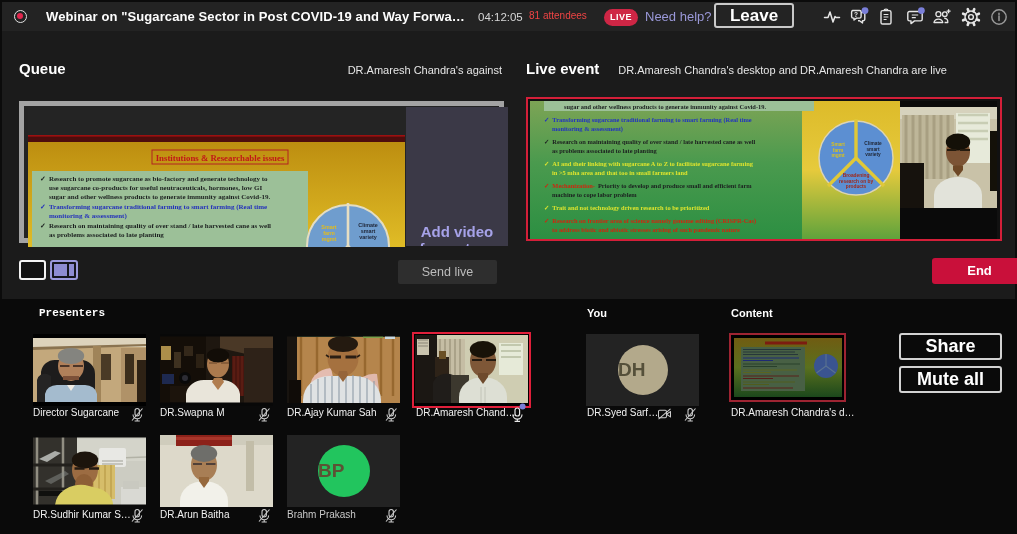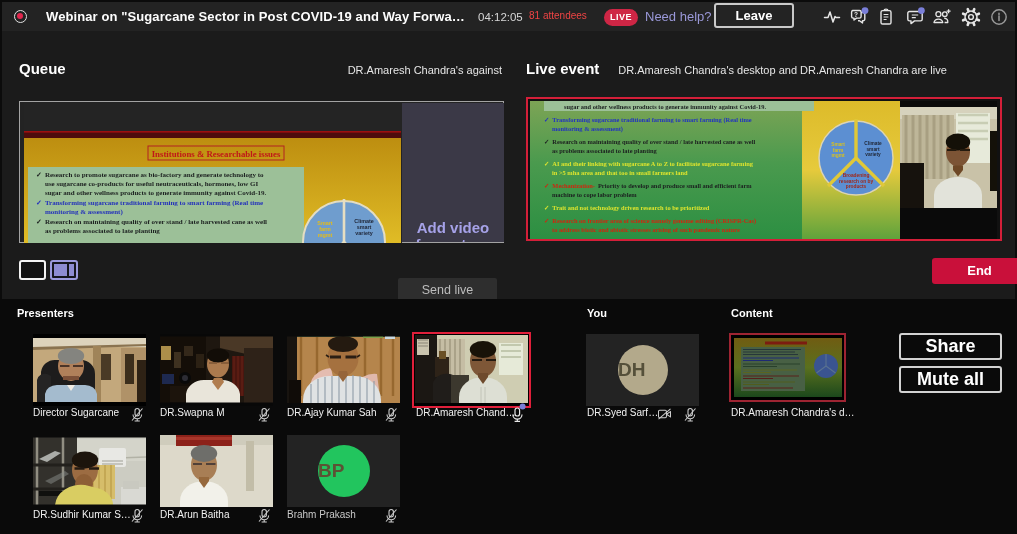--- a/index.html
+++ b/index.html
@@ -15,41 +15,41 @@
   #recdot i { position:absolute; left:1.7px; top:1.7px; width:6px; height:6px;
     border-radius:50%; background:#e2264d; display:block;}
   #title { left:44px; top:7px; font-size:13px; font-weight:700; color:#fdfdfd; letter-spacing:0.1px;}
   #clock { left:476px; top:9px; font-size:11.5px; color:#d6d6d6; }
   #attend { left:527px; top:8px; font-size:10px; color:#ef4444; font-weight:400;}
   #livepill { left:602px; top:7px; width:34px; height:17px; background:#ce2645;
     border-radius:9px; color:#fff; font-size:9px; font-weight:700; text-align:center;
     line-height:17px; letter-spacing:0.5px;}
   #needhelp { left:643px; top:7px; font-size:13px; color:#9a98d8; }
   #leavebtn { left:712px; top:1px; width:80px; height:25px; border:2px solid #c9c9c9;
-    border-radius:3px; color:#fff; font-size:13px; font-weight:700; text-align:center;
+    border-radius:3px; color:#fff; font-size:17px; font-weight:700; text-align:center;
     line-height:21px; background:transparent;}
   .tbicon { top:5px; width:20px; height:20px; }
 
   
   #middle { left:2px; top:31px; width:1013px; height:268px; background:#1b1b1b; }
   .panelhead { top:29px; font-size:15px; font-weight:700; color:#fff; }
   .panelsub  { top:33px; font-size:11px; color:#e6e6e6; }
 
   #queuebox { left:17px; top:70px; width:485px; height:142px; background:#232323;
-    border:1px solid #a3a3a3; }
+    border:5px solid #a3a3a3; }
   #qslide { left:4px; top:1px; width:378px; height:140px; overflow:hidden; background:#242424;}
   #addvideo { left:382px; top:1px; width:102px; height:139px; background:#3b3947;
     color:#a6a2e8; font-size:15px; font-weight:700; text-align:center; overflow:hidden;}
   .tgl1 { left:17px; top:229px; width:27px; height:20px; border:2px solid #f2f2f2;
     border-radius:3px; background:#111; }
   .tgl2 { left:48px; top:229px; width:28px; height:20px; border:2px solid #9b99dd;
     border-radius:3px; background:#15151d; }
   .tgl2 b { position:absolute; left:2px; top:2px; width:13px; height:12px; background:#8d8bd2; display:block;}
   .tgl2 i { position:absolute; left:17px; top:2px; width:5px; height:12px; background:#8d8bd2; display:block;}
-  #sendlive { left:396px; top:247px; width:99px; height:24px; background:#2e2e2e;
+  #sendlive { left:396px; top:229px; width:99px; height:24px; background:#2e2e2e;
     color:#bcbcbc; font-size:12.5px; text-align:center; line-height:24px; border-radius:2px;}
 
   #livebox { left:524px; top:66px; width:476px; height:144px; background:#111;
     border:2px solid #d41f39; }
   #lslide { left:2px; top:2px; width:370px; height:138px; overflow:hidden; }
   #lcam { left:372px; top:2px; width:97px; height:138px; background:#0a0a0a; overflow:hidden;}
   #endbtn { left:930px; top:227px; width:95px; height:26px; background:#c9103a;
     color:#fff; font-size:13px; font-weight:700; text-align:center; line-height:25px;
     border-radius:3px;}
 
@@ -251,21 +251,21 @@
             <path d="M47 43 h9.5 m3.5 0 h10" stroke="#241a0e" stroke-width="1.8" fill="none"></path>
             <path d="M53 63 l5 6.5 5 -6.5 v-4.5 h-10 z" fill="#6e4826"></path>
           </g>
         </svg>
       </div>
     </div>
     <div class="abs" id="endbtn">End</div>
   </div>
 
   <div class="abs" id="bottom">
-    <div class="abs seclabel" style="left:17px;">Presenters</div>
+    <div class="abs seclabel" style="left:39px;font-family:Liberation Mono, monospace;">Presenters</div>
     <div class="abs seclabel" style="left:587px;">You</div>
     <div class="abs seclabel" style="left:731px;">Content</div>
 
     <div class="abs tile" style="left:33px;" id="p1">
       <svg width="113" height="72" viewBox="0 0 113 72">
         <rect width="113" height="72" fill="#000"></rect>
         <g transform="translate(0,4)">
           <rect x="0" y="0" width="113" height="64" fill="#c3a87c"></rect>
           <rect x="0" y="0" width="113" height="9" fill="#ddd3bc"></rect>
           <path d="M0 9 L113 6 113 8 0 12 Z" fill="#8a7350"></path>

